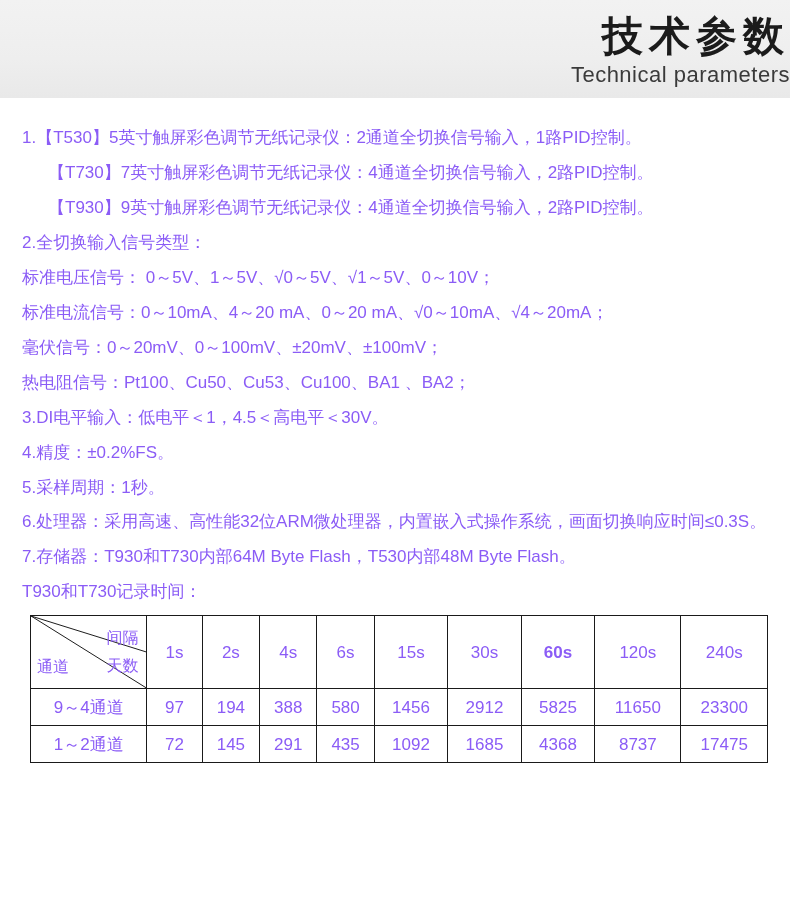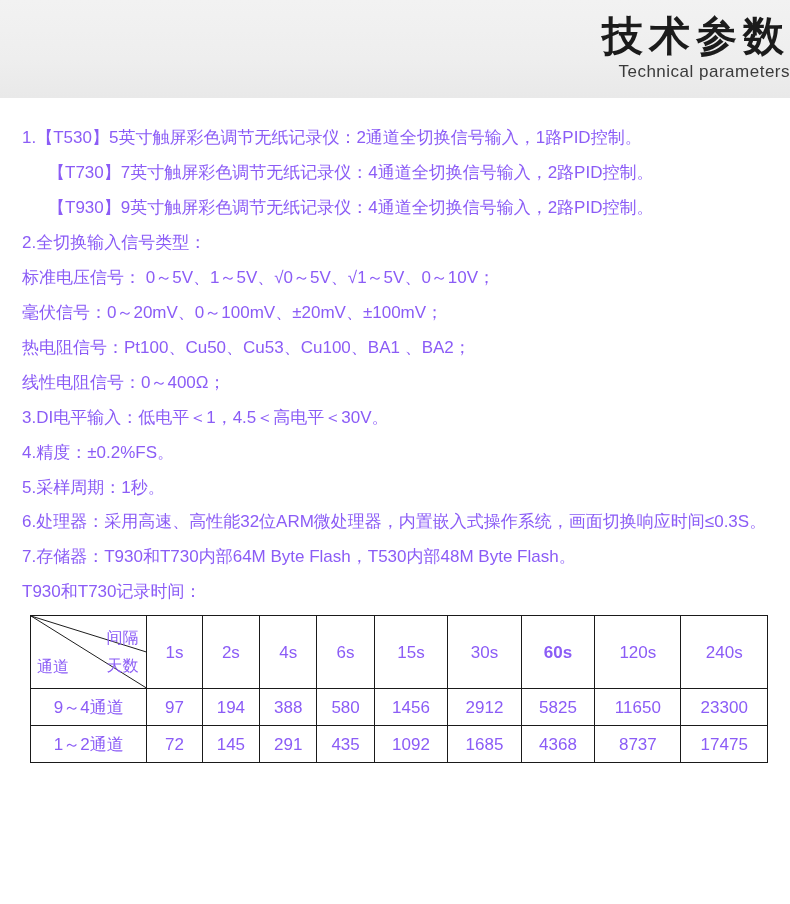--- a/index.html
+++ b/index.html
@@ -38,21 +38,21 @@
     font-weight: bold;
     letter-spacing: 6px;
     color: #1b1b1b;
     line-height: 1.1;
   }
   .header-sub {
     position: absolute;
     top: 62px;
     left: 0;
     right: 0;
-    font-size: 17px;
+    font-size: 22px;
     color: #3a3a3a;
     letter-spacing: 0.5px;
     margin-left: 48px;
   }
   
   .content {
     position: relative;
     padding: 22px 22px 0 22px;
     box-sizing: border-box;
     font-size: 17px;
@@ -136,23 +136,23 @@
     <div class="header-title">技术参数</div>
     <div class="header-sub">Technical parameters</div>
   </div>
 
   <div class="content">
     <div class="line">1.【T530】5英寸触屏彩色调节无纸记录仪：2通道全切换信号输入，1路PID控制。</div>
     <div class="line indent-1">【T730】7英寸触屏彩色调节无纸记录仪：4通道全切换信号输入，2路PID控制。</div>
     <div class="line indent-1">【T930】9英寸触屏彩色调节无纸记录仪：4通道全切换信号输入，2路PID控制。</div>
     <div class="line">2.全切换输入信号类型：</div>
     <div class="line">标准电压信号：  0～5V、1～5V、√0～5V、√1～5V、0～10V；</div>
+    <div class="line">标准电流信号：0～10mA、4～20 mA、0～20 mA、√0～10mA、√4～20mA；</div>
     <div class="line">毫伏信号：0～20mV、0～100mV、±20mV、±100mV；</div>
     <div class="line">热电阻信号：Pt100、Cu50、Cu53、Cu100、BA1 、BA2；</div>
-    <div class="line">线性电阻信号：0～400Ω；</div>
     <div class="line">3.DI电平输入：低电平＜1，4.5＜高电平＜30V。</div>
     <div class="line">4.精度：±0.2%FS。</div>
     <div class="line">5.采样周期：1秒。</div>
     <div class="wrap">6.处理器：采用高速、高性能32位ARM微处理器，内置嵌入式操作系统，画面切换响应时间≤0.3S。</div>
     <div class="line">7.存储器：T930和T730内部64M Byte Flash，T530内部48M Byte Flash。</div>
     <div class="line">T930和T730记录时间：</div>
 
     <div class="tbl-wrap">
       <table class="rec">
         <tbody>

